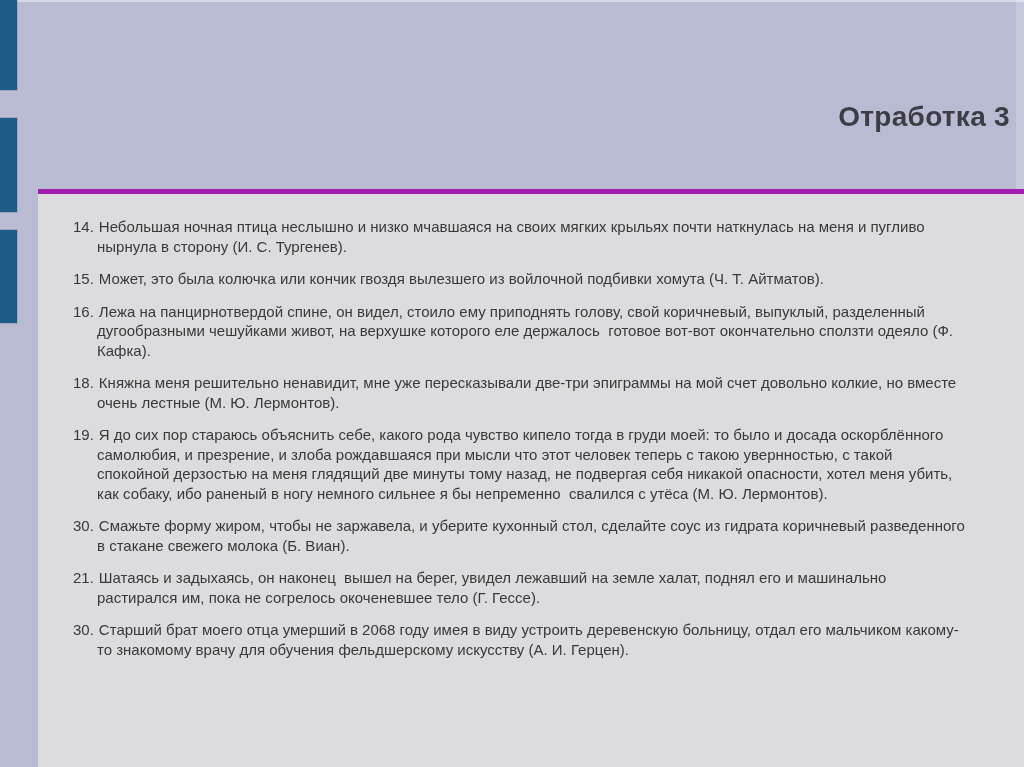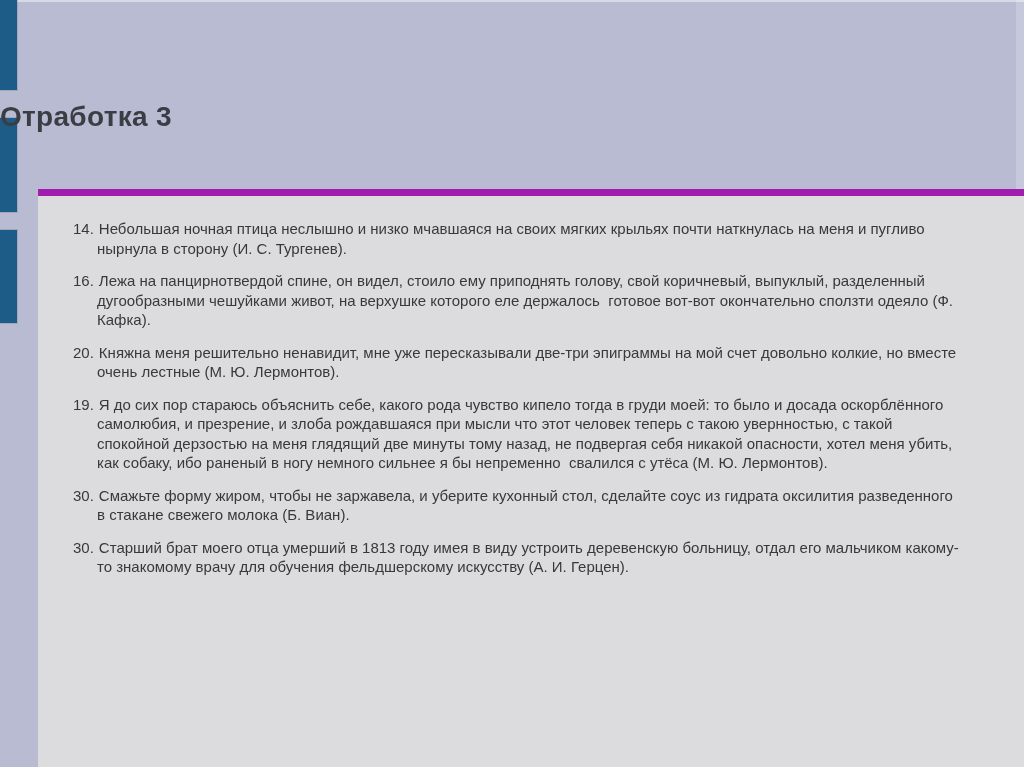--- a/index.html
+++ b/index.html
@@ -35,34 +35,34 @@
     box-shadow: 0 0 0 1px rgba(90,100,130,0.25);
   }
   .accent-bar.b1 { top: 0;    height: 90px; }
   .accent-bar.b2 { top: 118px; height: 94px; }
   .accent-bar.b3 { top: 230px; height: 93px; }
   .slide-title {
     position: absolute;
     top: 101px;
     left: 0;
     width: 1010px;
-    text-align: left;
+    text-align: right;
     font-size: 28px;
     font-weight: bold;
     color: #3a3d44;
     letter-spacing: 0.3px;
   }
   .content-panel {
     position: absolute;
     left: 38px;
     top: 189px;
     right: 0;
     bottom: 0;
     background: #dcdcde;
-    border-top: 7px solid #a21caf;
+    border-top: 5px solid #a21caf;
     box-sizing: border-box;
   }
   .text-block {
     position: absolute;
     left: 35px;
     top: 23px;
     width: 892px;
     font-size: 15px;
     line-height: 19.5px;
     color: #39393b;
@@ -86,20 +86,22 @@
 
   <div class="accent-bar b1"></div>
   <div class="accent-bar b2"></div>
   <div class="accent-bar b3"></div>
 
   <div class="slide-title">Отработка 3</div>
 
   <div class="content-panel">
     <div class="text-block">
       <p class="list-item"><span class="item-number">14.</span><span class="item-text">Небольшая ночная птица неслышно и низко мчавшаяся на своих мягких крыльях почти наткнулась на меня и пугливо нырнула в сторону (И. С. Тургенев).</span></p>
+      <p class="list-item"><span class="item-number">15.</span><span class="item-text">Может, это была колючка или кончик гвоздя вылезшего из войлочной подбивки хомута (Ч. Т. Айтматов).</span></p>
       <p class="list-item"><span class="item-number">16.</span><span class="item-text">Лежа на панцирнотвердой спине, он видел, стоило ему приподнять голову, свой коричневый, выпуклый, разделенный дугообразными чешуйками живот, на верхушке которого еле держалось  готовое вот-вот окончательно сползти одеяло (Ф. Кафка).</span></p>
-      <p class="list-item"><span class="item-number">20.</span><span class="item-text">Княжна меня решительно ненавидит, мне уже пересказывали две-три эпиграммы на мой счет довольно колкие, но вместе очень лестные (М. Ю. Лермонтов).</span></p>
+      <p class="list-item"><span class="item-number">18.</span><span class="item-text">Княжна меня решительно ненавидит, мне уже пересказывали две-три эпиграммы на мой счет довольно колкие, но вместе очень лестные (М. Ю. Лермонтов).</span></p>
       <p class="list-item"><span class="item-number">19.</span><span class="item-text">Я до сих пор стараюсь объяснить себе, какого рода чувство кипело тогда в груди моей: то было и досада оскорблённого самолюбия, и презрение, и злоба рождавшаяся при мысли что этот человек теперь с такою увернностью, с такой спокойной дерзостью на меня глядящий две минуты тому назад, не подвергая себя никакой опасности, хотел меня убить, как собаку, ибо раненый в ногу немного сильнее я бы непременно  свалился с утёса (М. Ю. Лермонтов).</span></p>
-      <p class="list-item"><span class="item-number">30.</span><span class="item-text">Смажьте форму жиром, чтобы не заржавела, и уберите кухонный стол, сделайте соус из гидрата оксилития разведенного в стакане свежего молока (Б. Виан).</span></p>
-      <p class="list-item"><span class="item-number">30.</span><span class="item-text">Старший брат моего отца умерший в 1813 году имея в виду устроить деревенскую больницу, отдал его мальчиком какому-то знакомому врачу для обучения фельдшерскому искусству (А. И. Герцен).</span></p>
+      <p class="list-item"><span class="item-number">30.</span><span class="item-text">Смажьте форму жиром, чтобы не заржавела, и уберите кухонный стол, сделайте соус из гидрата коричневый разведенного в стакане свежего молока (Б. Виан).</span></p>
+      <p class="list-item"><span class="item-number">21.</span><span class="item-text">Шатаясь и задыхаясь, он наконец  вышел на берег, увидел лежавший на земле халат, поднял его и машинально растирался им, пока не согрелось окоченевшее тело (Г. Гессе).</span></p>
+      <p class="list-item"><span class="item-number">30.</span><span class="item-text">Старший брат моего отца умерший в 2068 году имея в виду устроить деревенскую больницу, отдал его мальчиком какому-то знакомому врачу для обучения фельдшерскому искусству (А. И. Герцен).</span></p>
     </div>
   </div>
 </div>
 
 </body></html>

